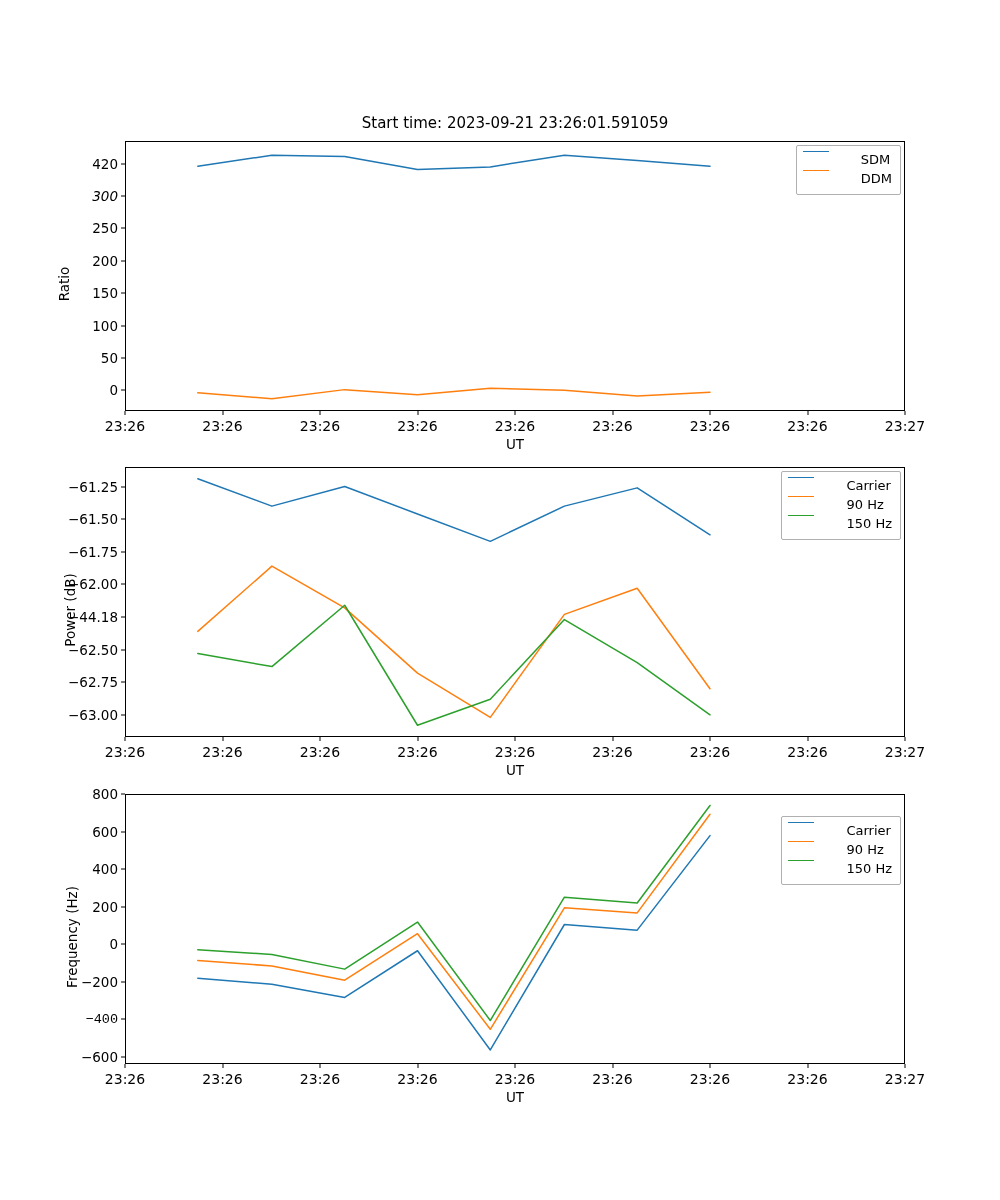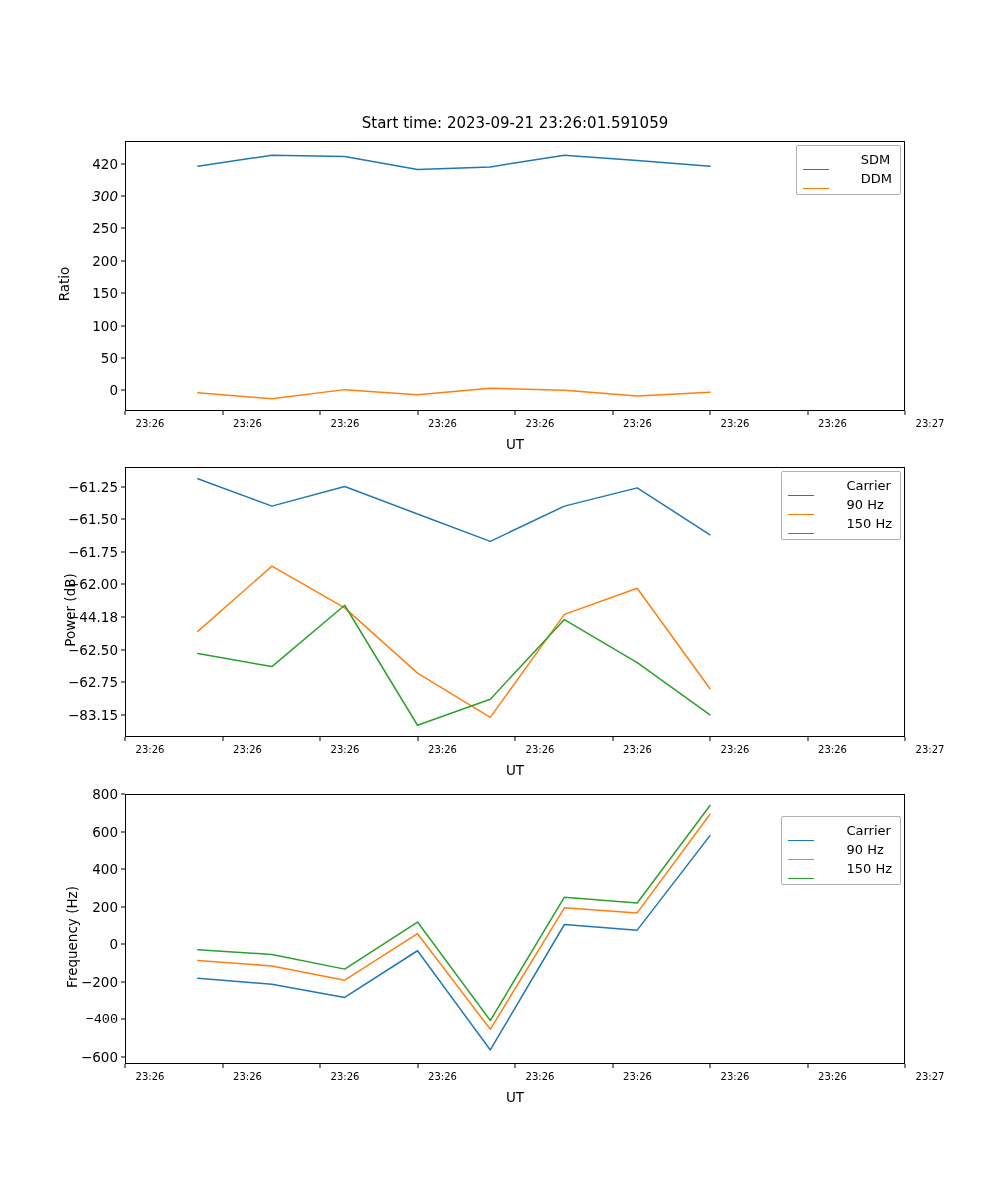--- a/index.html
+++ b/index.html
@@ -83,23 +83,22 @@
     width: 4px;
     height: 1px;
     background: #000;
     transform: translateY(-50%);
   }
   .xtick {
     position: absolute;
     top: 100%;
     margin-top: 7px;
     transform: translateX(-50%);
-    font-size: 10px;
-    white-space: nowrap;
-    margin-left: 25px;
+    font-size: 14px;
+    white-space: nowrap;
   }
   .xtickmark {
     position: absolute;
     top: 100%;
     width: 1px;
     height: 4px;
     background: #000;
     transform: translateX(-50%);
   }
 
@@ -107,21 +106,21 @@
     position: absolute;
     background: #ffffff;
     border: 1px solid #b0b0b0;
     border-radius: 2px;
     padding: 5px 8px 5px 6px;
     font-size: 13px;
     line-height: 1.45;
   }
   .legend-row {
     display: flex;
-    align-items: flex-end;
+    align-items: flex-start;
     white-space: nowrap;
     gap: 25px;
   }
   .legend-line {
     display: inline-block;
     width: 26px;
     height: 0;
     border-top: 1.5px solid #000;
     margin-right: 7px;
   }
@@ -203,21 +202,21 @@
         </div>
         <div class="legend-row">
           <span class="legend-line" style="border-top-color: rgb(255, 127, 14);"></span>
           <span class="legend-label">90 Hz</span>
         </div>
         <div class="legend-row">
           <span class="legend-line" style="border-top-color: rgb(44, 160, 44);"></span>
           <span class="legend-label">150 Hz</span>
         </div>
       </div>
-  <div class="ytick" style="top: 247.826px;">−83.15</div>
+  <div class="ytick" style="top: 247.826px;">−63.00</div>
       <div class="ytickmark" style="top: 247.826px;"></div>
       <div class="ytick" style="top: 215.217px;">−62.75</div>
       <div class="ytickmark" style="top: 215.217px;"></div>
       <div class="ytick" style="top: 182.609px;">−62.50</div>
       <div class="ytickmark" style="top: 182.609px;"></div>
       <div class="ytick" style="top: 150px;">−44.18</div>
       <div class="ytickmark" style="top: 150px;"></div>
       <div class="ytick" style="top: 117.391px;">−62.00</div>
       <div class="ytickmark" style="top: 117.391px;"></div>
       <div class="ytick" style="top: 84.7826px;">−61.75</div>

